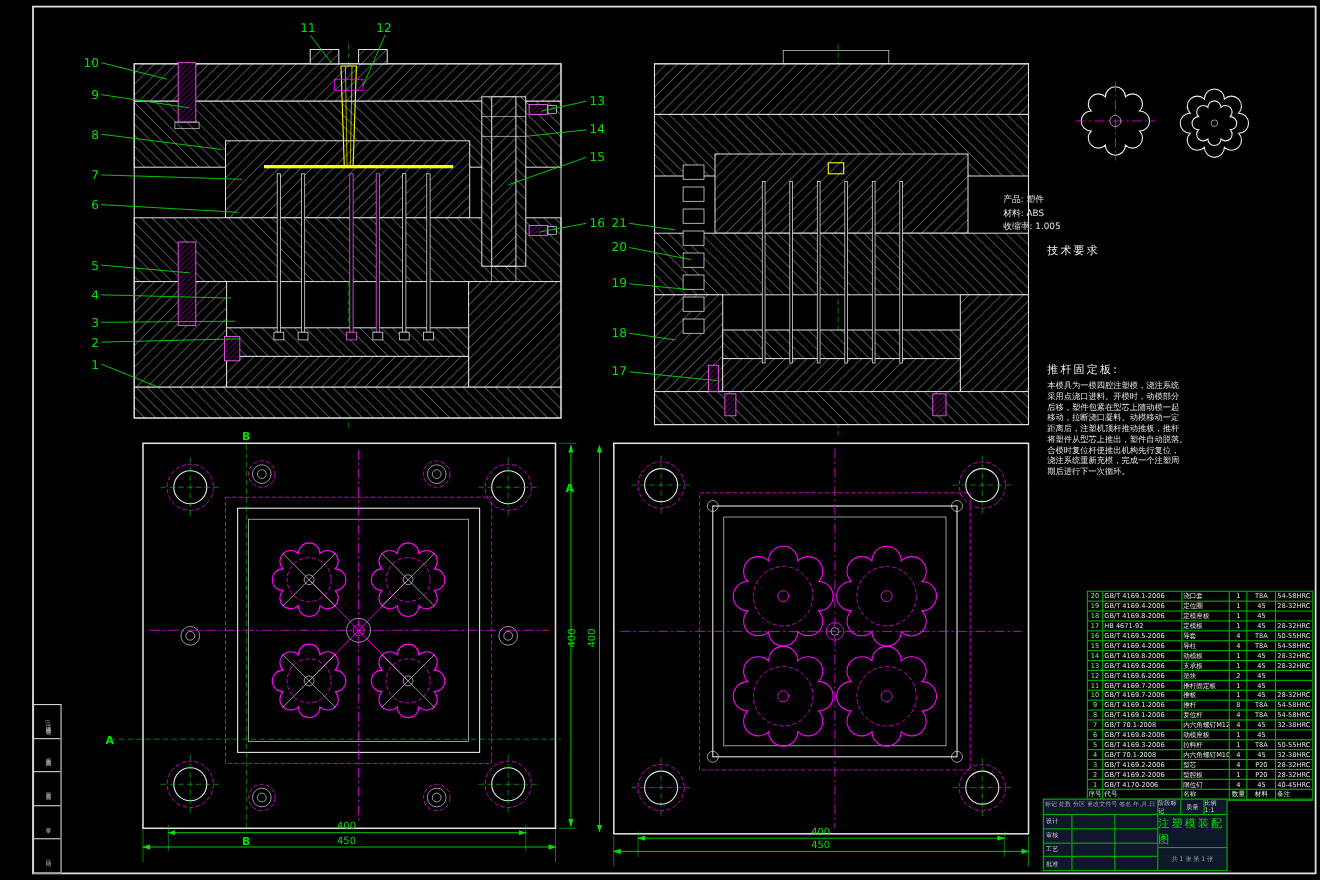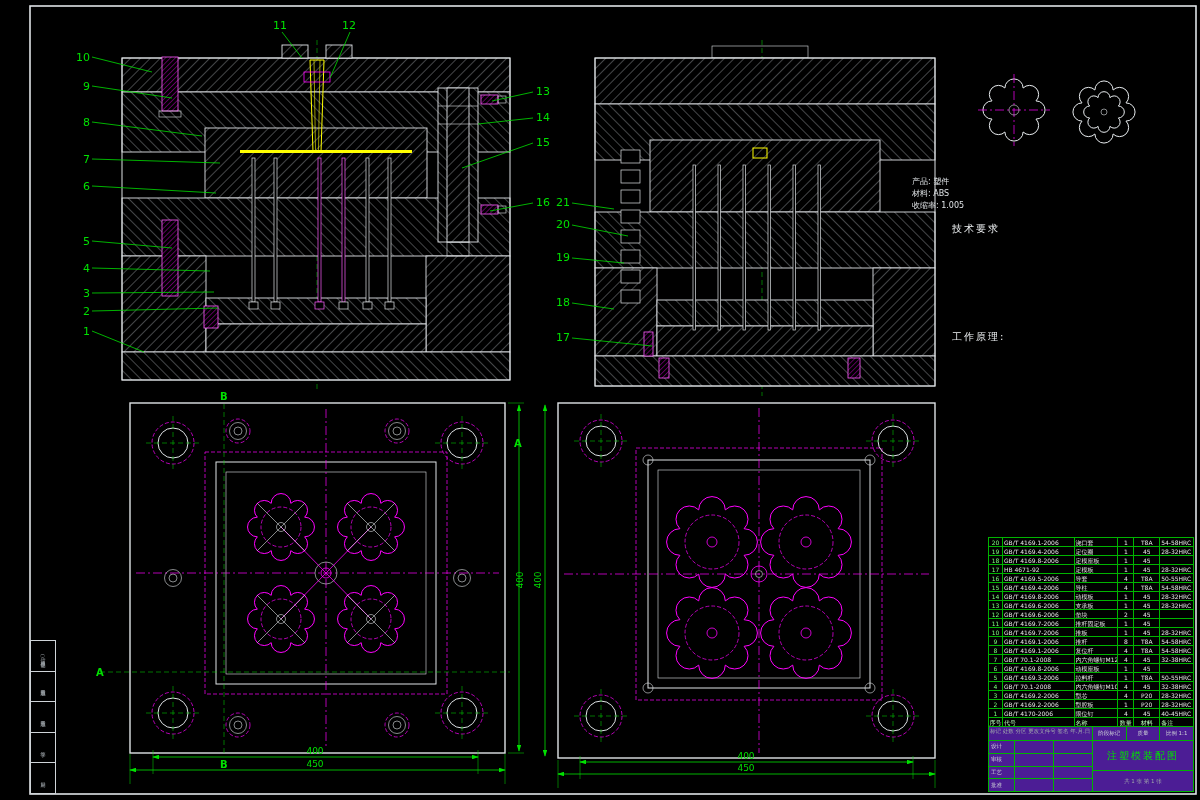--- a/index.html
+++ b/index.html
@@ -45,22 +45,22 @@
     overflow:hidden;white-space:nowrap;padding-left:1px}
   .c0{width:14px;color:#7fff7f;text-align:center;padding-left:0}
   .c1{width:72px}
   .c2{width:44px}
   .c3{width:16px;text-align:center;padding-left:0}
   .c4{width:26px;text-align:center;padding-left:0}
   .c5{width:33px;border-right:none}
   .head{color:#bfffbf}
 
   
-  .tblock{position:absolute;left:988px;top:726px;width:206px;height:66px;
-    border:1px solid #00b400;display:flex;font-size:5.5px;color:#cfd4d8;background:#4c1d95}
+  .tblock{position:absolute;left:948px;top:726px;width:168px;height:66px;
+    border:1px solid #00b400;display:flex;font-size:5.5px;color:#cfd4d8;background:#0f172a}
   .tb-left{width:104px;border-right:1px solid #00b400;display:flex;flex-direction:column}
   .tb-mark{height:14px;border-bottom:.5px solid #00b400;padding:1px;overflow:hidden;color:#9fa6ab}
   .tb-r{flex:1;border-bottom:.5px solid #00b400;display:flex}
   .tb-r:last-child{border-bottom:none}
   .tb-lab{width:26px;border-right:.5px solid #00b400;display:flex;align-items:center;padding-left:2px}
   .tb-fill{flex:1;border-right:.5px solid #00b400}
   .tb-fill:last-child{border-right:none}
   .tb-right{flex:1;display:flex;flex-direction:column}
   .tb-r2{height:14px;border-bottom:.5px solid #00b400;display:flex}
   .tb-c2{flex:1;border-right:.5px solid #00b400;display:flex;align-items:center;justify-content:center}
@@ -462,21 +462,30 @@
   <div>产品: 塑件</div>
   <div>材料: ABS</div>
   <div>收缩率: 1.005</div>
 </div>
 
 <div class="txt" style="left:952px;top:222px;width:238px">
   <div class="t-title">技术要求</div>
 </div>
 
 <div class="txt" style="left:952px;top:330px;width:238px">
-  <div class="t-title">工作原理:</div>
+  <div class="t-title">推杆固定板:</div>
+  <div class="t-body">本模具为一模四腔注塑模，浇注系统
+采用点浇口进料。开模时，动模部分
+后移，塑件包紧在型芯上随动模一起
+移动，拉断浇口凝料。动模移动一定
+距离后，注塑机顶杆推动推板，推杆
+将塑件从型芯上推出，塑件自动脱落。
+合模时复位杆使推出机构先行复位，
+浇注系统重新充模，完成一个注塑周
+期后进行下一次循环。</div>
 </div>
 
 <div class="bom">
   <div>
         <div class="bom-row">
           <div class="bom-cell c0">20</div>
           <div class="bom-cell c1">GB/T 4169.1-2006</div>
           <div class="bom-cell c2">浇口套</div>
           <div class="bom-cell c3">1</div>
           <div class="bom-cell c4">T8A</div>

